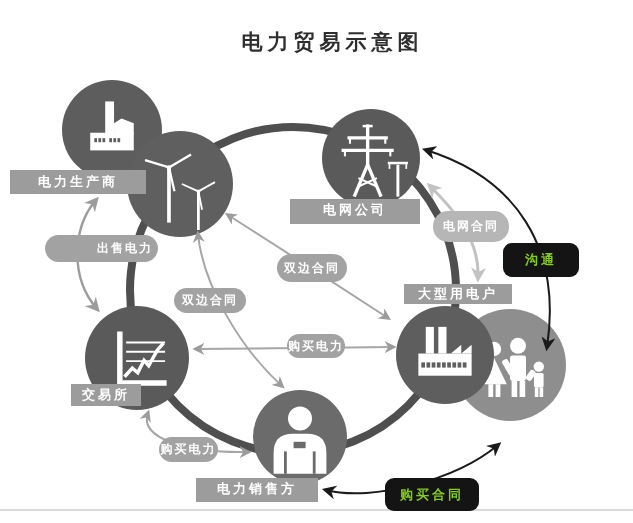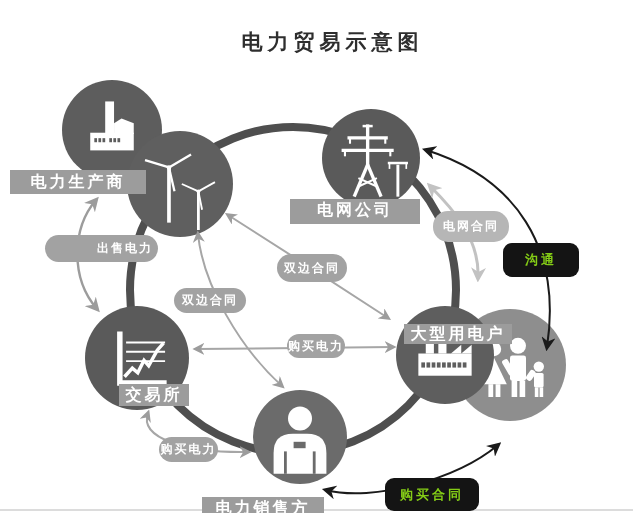--- a/index.html
+++ b/index.html
@@ -13,21 +13,21 @@
   }
   .layer{position:absolute;left:0;top:0;pointer-events:none;}
   .ring-layer{z-index:1;}
   .arrow-layer{z-index:4;}
   .circle{
     position:absolute;border-radius:50%;display:flex;align-items:center;justify-content:center;
   }
   .z2{z-index:2;} .z3{z-index:3;}
   .bar{
     position:absolute;z-index:5;background:#9c9c9c;color:#ffffff;
-    font-size:16px;font-weight:bold;letter-spacing:3px;text-align:center;
+    font-size:13px;font-weight:bold;letter-spacing:3px;text-align:center;
   }
   .tag{
     position:absolute;z-index:5;background:#a2a2a2;color:#ffffff;border-radius:15px;
     font-size:12px;font-weight:bold;letter-spacing:2px;text-align:center;
     display:flex;align-items:center;justify-content:center;
   }
   .tag-light{background:#b6b6b6;}
   .black-tag{
     position:absolute;z-index:6;background:#141414;color:#84cc16;border-radius:9px;
     font-size:13px;font-weight:bold;letter-spacing:3px;text-align:center;
@@ -187,23 +187,23 @@
       <path d="M 196 349 L 393 347" stroke="#a6a6a6" stroke-width="2" marker-start="url(#m-gray)" marker-end="url(#m-gray)"></path>
       <path d="M 148 413 C 139 438, 185 453, 248 452" stroke="#a6a6a6" stroke-width="2" marker-start="url(#m-gray)" marker-end="url(#m-gray)"></path>
       <path d="M 430 186 C 452 208, 480 238, 478 278" stroke="#c2c2c2" stroke-width="3" marker-start="url(#m-light)" marker-end="url(#m-light)"></path>
       <path d="M 426 150 C 516 178, 562 248, 547 347" stroke="#1a1a1a" stroke-width="2" marker-start="url(#m-black)" marker-end="url(#m-black)"></path>
       <path d="M 326 490 C 372 502, 456 480, 498 445" stroke="#1a1a1a" stroke-width="2" marker-start="url(#m-black)" marker-end="url(#m-black)"></path>
     </g>
   </svg>
 
   <div class="bar" style="left:10px;top:170px;width:136px;height:24px;line-height:24px;">电力生产商</div>
   <div class="bar" style="left:290px;top:199px;width:130px;height:25px;line-height:21px;">电网公司</div>
-  <div class="bar" style="left:404px;top:284px;width:108px;height:20px;line-height:20px;margin-top:40px;">大型用电户</div>
-  <div class="bar" style="left:196px;top:497px;width:122px;height:16px;line-height:22px;margin-left:6px;">电力销售方</div>
-  <div class="bar" style="left:71px;top:384px;width:70px;height:22px;line-height:22px;margin-left:48px;">交易所</div>
+  <div class="bar" style="left:404px;top:284px;width:108px;height:20px;line-height:20px;">大型用电户</div>
+  <div class="bar" style="left:196px;top:478px;width:122px;height:24px;line-height:22px;">电力销售方</div>
+  <div class="bar" style="left:71px;top:384px;width:70px;height:22px;line-height:22px;">交易所</div>
 
   <div class="tag" style="left:45px;top:235px;width:66px;height:27px;padding-left:47px;">出售电力</div>
   <div class="tag" style="left:277px;top:254px;width:70px;height:28px;">双边合同</div>
   <div class="tag" style="left:174px;top:288px;width:72px;height:25px;">双边合同</div>
   <div class="tag" style="left:287px;top:334px;width:58px;height:24px;">购买电力</div>
   <div class="tag" style="left:159px;top:437px;width:59px;height:25px;">购买电力</div>
   <div class="tag tag-light" style="left:433px;top:211px;width:76px;height:31px;">电网合同</div>
   <div class="black-tag" style="left:503px;top:243px;width:76px;height:34px;">沟通</div>
   <div class="black-tag" style="left:385px;top:478px;width:94px;height:33px;">购买合同</div>
 

